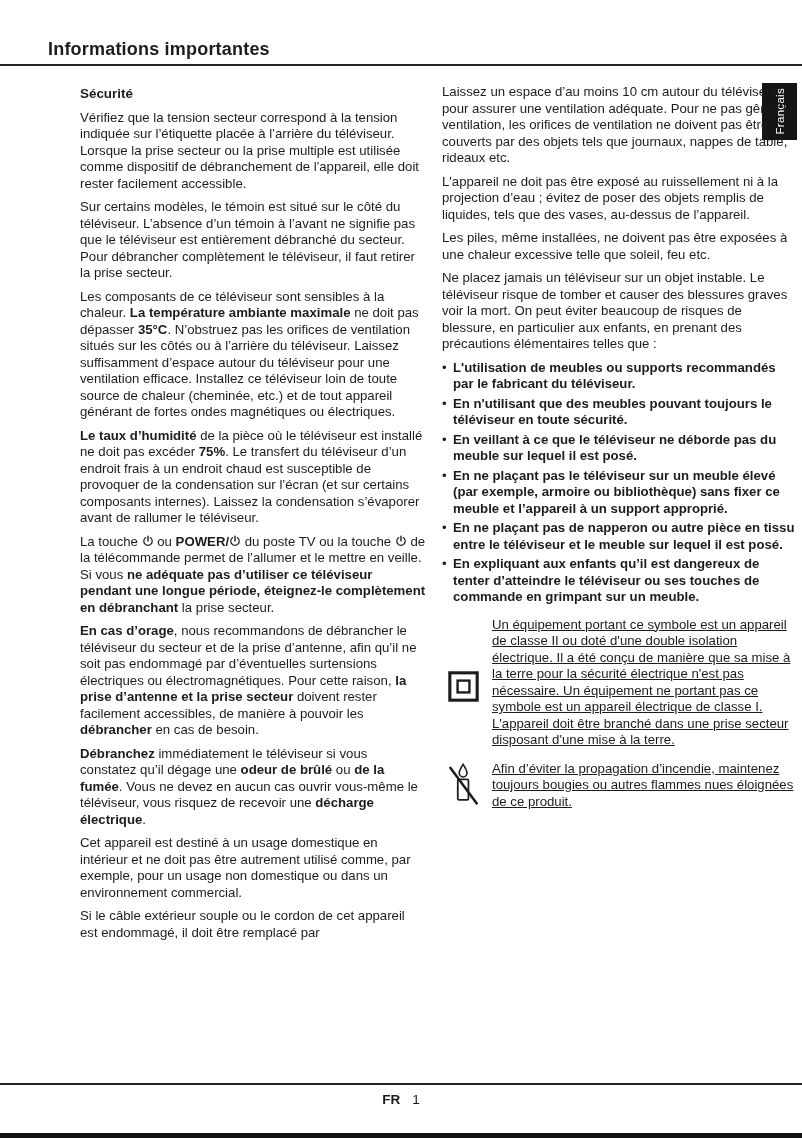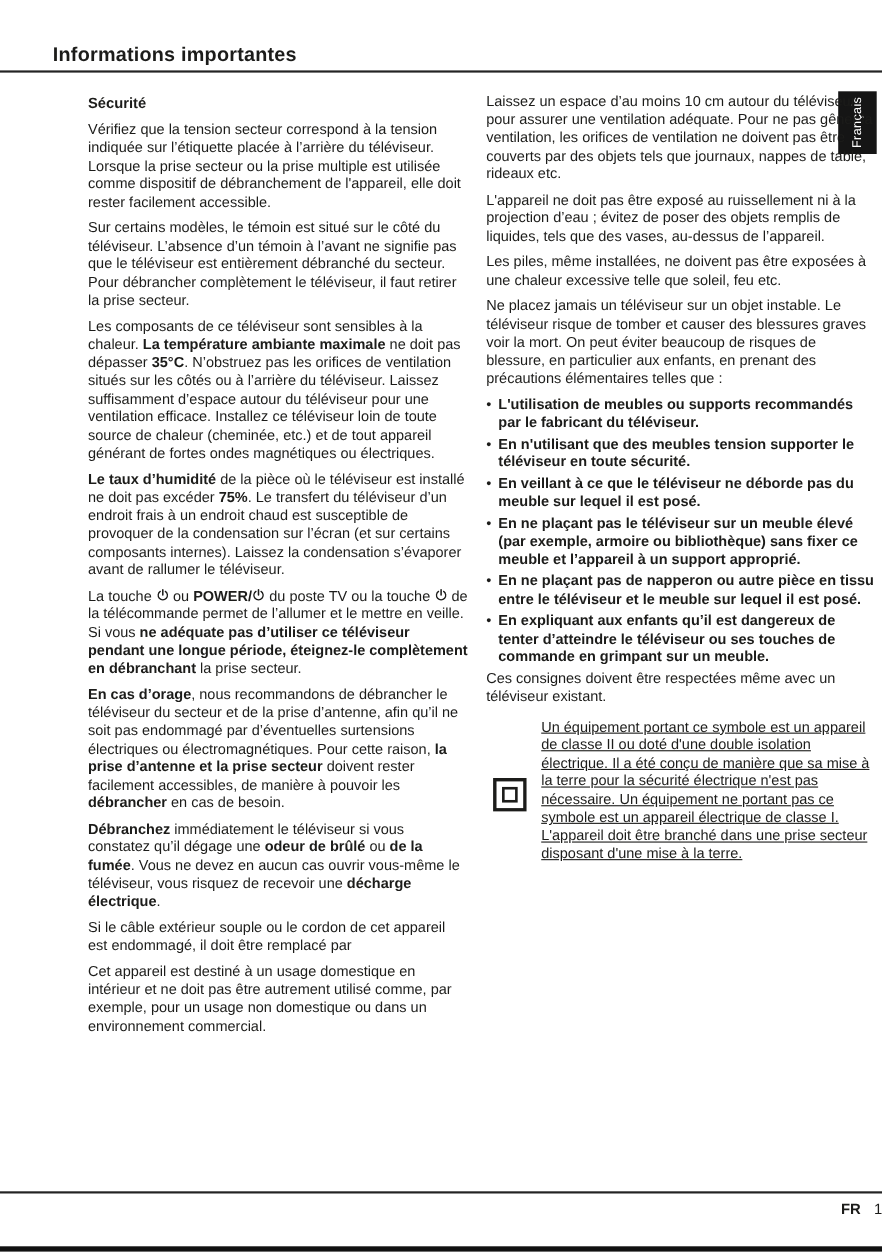--- a/index.html
+++ b/index.html
@@ -45,21 +45,21 @@
     background: #151515; color: #fff;
     display: flex; align-items: center; justify-content: center;
   }
   .lang-tab span {
     writing-mode: vertical-rl; transform: rotate(180deg);
     font-size: 11.5px; letter-spacing: 0.3px;
   }
 
   .footer {
     position: absolute; left: 0; top: 1092px; width: 802px;
-    text-align: right; font-size: 13.5px;
+    text-align: center; font-size: 13.5px;
   }
   .footer .code { font-weight: bold; margin-right: 12px; }
 </style>
 </head>
 <body>
 
 <h1 class="page-title">Informations importantes</h1>
 <div class="title-rule"></div>
 
 <div class="lang-tab">
@@ -78,59 +78,66 @@
             <path d="M7.4 5.2a8.4 8.4 0 1 0 9.2 0" stroke="#1c1c1a" stroke-width="2.4" fill="none" stroke-linecap="round"></path>
           </svg></span><span class=""> ou  </span><span class="b">POWER/</span><span><svg class="power-icon" viewBox="0 0 24 24">
             <path d="M12 2.2v9.6" stroke="#1c1c1a" stroke-width="2.8" fill="none" stroke-linecap="round"></path>
             <path d="M7.4 5.2a8.4 8.4 0 1 0 9.2 0" stroke="#1c1c1a" stroke-width="2.4" fill="none" stroke-linecap="round"></path>
           </svg></span><span class=""> du poste TV ou la touche </span><span><svg class="power-icon" viewBox="0 0 24 24">
             <path d="M12 2.2v9.6" stroke="#1c1c1a" stroke-width="2.8" fill="none" stroke-linecap="round"></path>
             <path d="M7.4 5.2a8.4 8.4 0 1 0 9.2 0" stroke="#1c1c1a" stroke-width="2.4" fill="none" stroke-linecap="round"></path>
           </svg></span><span class=""> de la télécommande permet de l’allumer et le mettre en veille. Si vous </span><span class="b">ne adéquate pas d’utiliser ce téléviseur pendant une longue période, éteignez-le complètement en débranchant</span><span class=""> la prise secteur.</span></div>
       <div class="para"><span class="b">En cas d’orage</span><span class="">, nous recommandons de débrancher le téléviseur du secteur et de la prise d’antenne, afin qu’il ne soit pas endommagé par d’éventuelles surtensions électriques ou électromagnétiques. Pour cette raison, </span><span class="b">la prise d’antenne et la prise secteur</span><span class=""> doivent rester facilement accessibles, de manière à pouvoir les </span><span class="b">débrancher</span><span class=""> en cas de besoin.</span></div>
       <div class="para"><span class="b">Débranchez</span><span class=""> immédiatement le téléviseur si vous constatez qu’il dégage une </span><span class="b">odeur de brûlé</span><span class=""> ou </span><span class="b">de la fumée</span><span class="">. Vous ne devez en aucun cas ouvrir vous-même le téléviseur, vous risquez de recevoir une </span><span class="b">décharge électrique</span><span class="">.</span></div>
+      <div class="para"><span class="">Cet appareil est destiné à un usage domestique en intérieur et ne doit pas être autrement utilisé comme, par exemple, pour un usage non domestique ou dans un environnement commercial.</span></div>
       <div class="para"><span class="">Si le câble extérieur souple ou le cordon de cet appareil est endommagé, il doit être remplacé par</span></div>
-      <div class="para"><span class="">Cet appareil est destiné à un usage domestique en intérieur et ne doit pas être autrement utilisé comme, par exemple, pour un usage non domestique ou dans un environnement commercial.</span></div>
     </div>
   <div class="col col-right">
       <div class="para"><span class="">Laissez un espace d’au moins 10 cm autour du téléviseur pour assurer une ventilation adéquate. Pour ne pas gêner la ventilation, les orifices de ventilation ne doivent pas être couverts par des objets tels que journaux, nappes de table, rideaux etc.</span></div>
       <div class="para"><span class="">L'appareil ne doit pas être exposé au ruissellement ni à la projection d’eau ; évitez de poser des objets remplis de liquides, tels que des vases, au-dessus de l’appareil.</span></div>
       <div class="para"><span class="">Les piles, même installées, ne doivent pas être exposées à une chaleur excessive telle que soleil, feu etc.</span></div>
       <div class="para"><span class="">Ne placez jamais un téléviseur sur un objet instable. Le téléviseur risque de tomber et causer des blessures graves voir la mort. On peut éviter beaucoup de risques de blessure, en particulier aux enfants, en prenant des précautions élémentaires telles que :</span></div>
       <div class="bullet-item">
         <span class="bullet-marker">•</span>
         <span class="bullet-text"><span class="">L'utilisation de meubles ou supports recommandés par le fabricant du téléviseur.</span></span>
       </div>
       <div class="bullet-item">
         <span class="bullet-marker">•</span>
-        <span class="bullet-text"><span class="">En n'utilisant que des meubles tension supporter le téléviseur en toute sécurité.</span></span>
+        <span class="bullet-text"><span class="">En n'utilisant que des meubles pouvant toujours le téléviseur en toute sécurité.</span></span>
       </div>
       <div class="bullet-item">
         <span class="bullet-marker">•</span>
         <span class="bullet-text"><span class="">En veillant à ce que le téléviseur ne déborde pas du meuble sur lequel il est posé.</span></span>
       </div>
       <div class="bullet-item">
         <span class="bullet-marker">•</span>
         <span class="bullet-text"><span class="">En ne plaçant pas le téléviseur sur un meuble élevé (par exemple, armoire ou bibliothèque) sans fixer ce meuble et l’appareil à un support approprié.</span></span>
       </div>
       <div class="bullet-item">
         <span class="bullet-marker">•</span>
         <span class="bullet-text"><span class="">En ne plaçant pas de napperon ou autre pièce en tissu entre le téléviseur et le meuble sur lequel il est posé.</span></span>
       </div>
       <div class="bullet-item">
         <span class="bullet-marker">•</span>
         <span class="bullet-text"><span class="">En expliquant aux enfants qu’il est dangereux de tenter d’atteindre le téléviseur ou ses touches de commande en grimpant sur un meuble.</span></span>
       </div>
-      <div class="para"><span class="">Ces consignes doivent être respectées même avec un téléviseur existant.</span></div>
       <div class="icon-para">
         <span class="side-icon class2-double-insulation-icon"><svg width="31" height="31" viewBox="0 0 34 34">
             <rect x="2" y="2" width="30" height="30" fill="none" stroke="#1c1c1a" stroke-width="3.4"></rect>
             <rect x="10.5" y="10.5" width="13" height="13" fill="none" stroke="#1c1c1a" stroke-width="2.6"></rect>
           </svg></span>
         <div><span class="">Un équipement portant ce symbole est un appareil de classe II ou doté d'une double isolation électrique. Il a été conçu de manière que sa mise à la terre pour la sécurité électrique n'est pas nécessaire. Un équipement ne portant pas ce symbole est un appareil électrique de classe I. L'appareil doit être branché dans une prise secteur disposant d'une mise à la terre.</span></div>
+      </div>
+      <div class="icon-para">
+        <span class="side-icon no-open-flame-icon"><svg width="32" height="48" viewBox="0 0 36 54">
+            <rect x="11" y="23" width="12" height="23" rx="1.5" fill="none" stroke="#1c1c1a" stroke-width="2"></rect>
+            <path d="M17 6 C 13.8 11, 12.6 13.2, 12.6 15.8 a4.4 4.4 0 0 0 8.8 0 C 21.4 13.2, 20.2 11, 17 6 Z" fill="none" stroke="#1c1c1a" stroke-width="1.8"></path>
+            <line x1="2" y1="9" x2="33" y2="51" stroke="#1c1c1a" stroke-width="2.8"></line>
+          </svg></span>
+        <div><span class="">Afin d’éviter la propagation d’incendie, maintenez toujours bougies ou autres flammes nues éloignées de ce produit.</span></div>
       </div>
     </div>
 </div>
 
 <div class="footer-rule"></div>
 <div class="footer">
   <span class="code">FR</span><span>1</span>
 </div>
 <div class="bottom-bar"></div>
 

